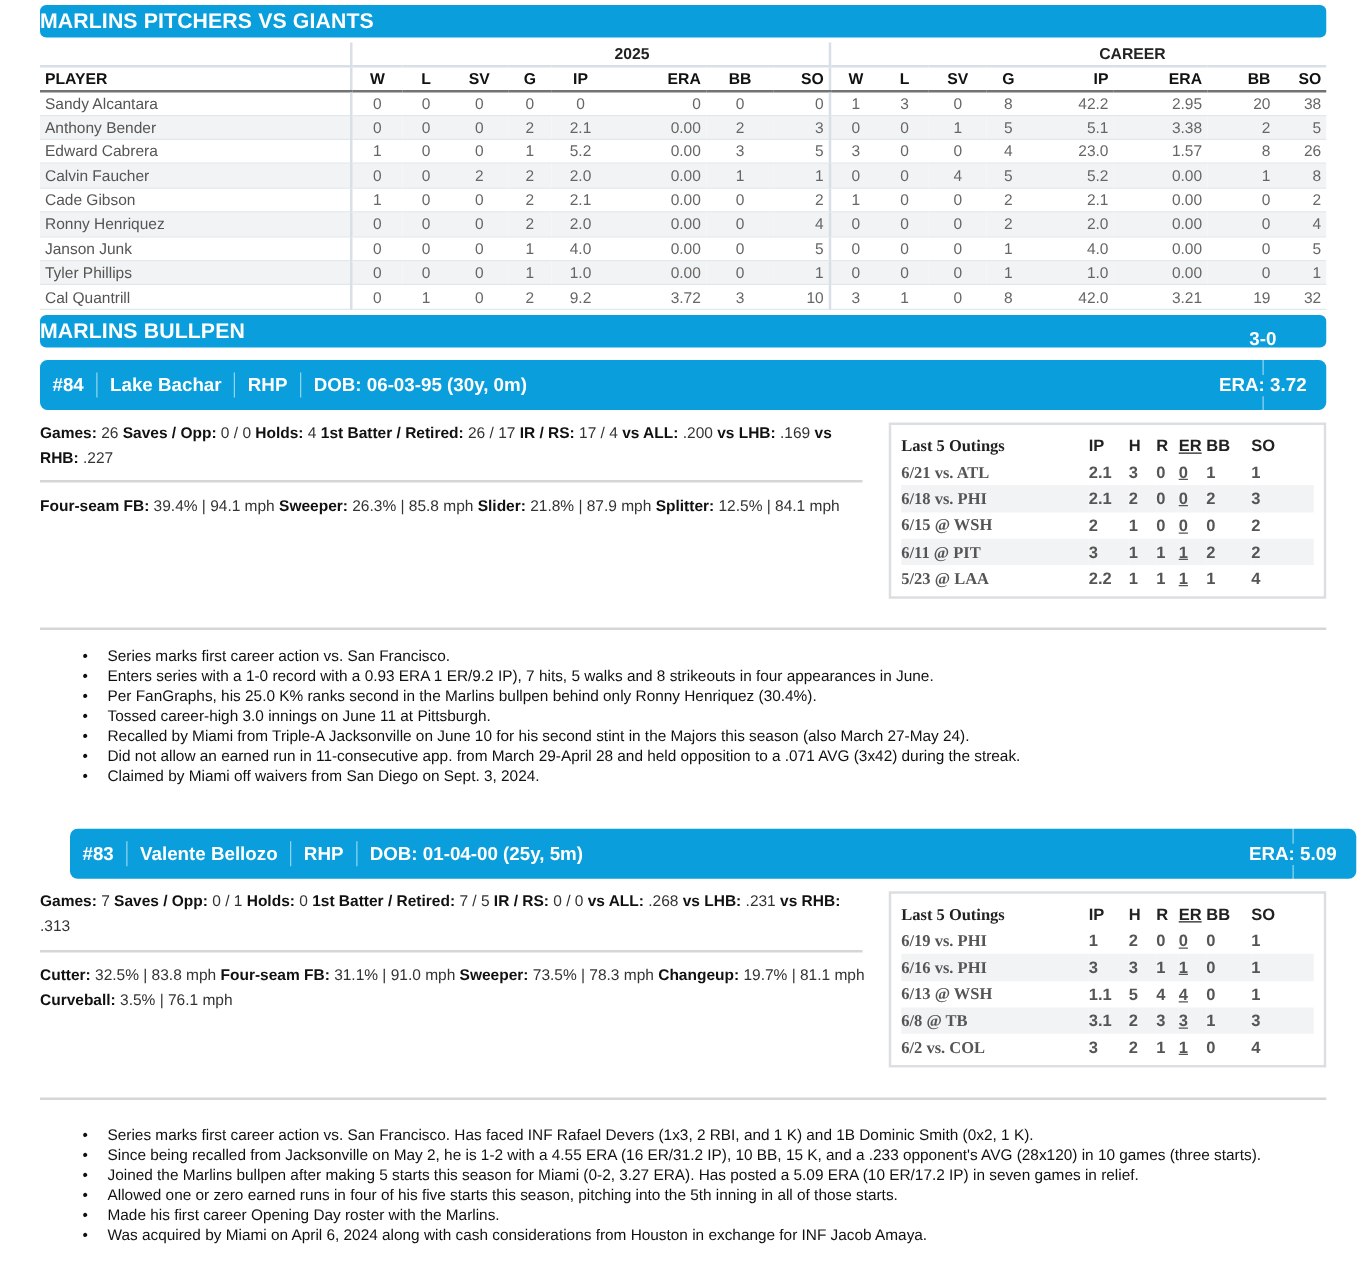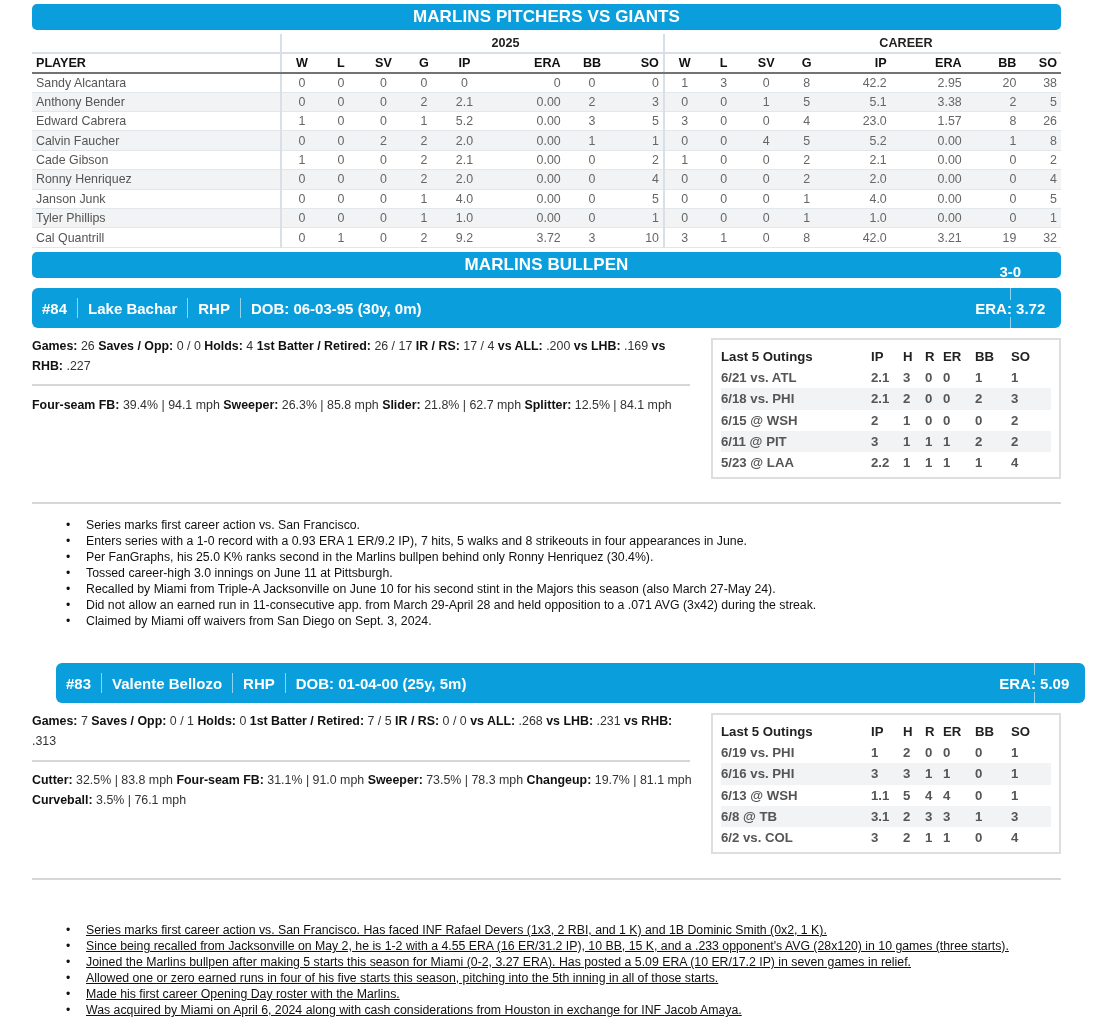--- a/index.html
+++ b/index.html
@@ -3,21 +3,21 @@
 <meta charset="utf-8">
 <style>
   * { box-sizing: border-box; margin: 0; padding: 0; }
   html, body { width: 1093px; height: 1024px; background: #ffffff; overflow: hidden; }
   body { font-family: "Liberation Sans", sans-serif; color: #222; position: relative; }
 
   .banner {
     position: absolute; left: 32px; width: 1029px; height: 26px;
     background: #0a9fdc; border-radius: 5px;
     color: #fff; font-weight: bold; font-size: 17px;
-    text-align: center; line-height: 26px; letter-spacing: 0.1px;
+    text-align: left; line-height: 26px; letter-spacing: 0.1px;
   }
 
   
   .stats { position: absolute; left: 32px; top: 34px; width: 1029px; border-collapse: collapse; font-size: 12.4px; }
   .stats th, .stats td { height: 19.4px; padding: 0 4px; white-space: nowrap; }
   .stats .grp th { font-weight: bold; color: #222; font-size: 12.6px; border-bottom: 2px solid #d8dfe6; }
   .stats .hdr th { font-weight: bold; color: #111; font-size: 12.6px; text-align: center; border-bottom: 2px solid #737373; }
   .stats .hdr th.player-h { text-align: left; }
   .stats td { color: #666; text-align: center; border-bottom: 1px solid #e2e7ec; }
   .stats td.pname { text-align: left; color: #555; }
@@ -42,25 +42,25 @@
   .hr { position: absolute; height: 2px; background: #d4d6d8; }
 
   .outings {
     position: absolute; left: 711px; width: 350px;
     border: 2px solid #dcdfe2; background: #fff; padding: 6px 8px 4px 8px;
   }
   .outings table { border-collapse: separate; border-spacing: 0; width: 100%; font-size: 13.2px; }
   .outings th { text-align: left; font-weight: bold; color: #222; height: 21px; }
   .outings td { font-weight: bold; color: #555; height: 21.3px; }
   .outings tbody tr:nth-child(even) td { background: #f2f3f4; }
-  .outings .c-game { width: 150px; }
+  .outings .c-game { width: 150px; font-family: Liberation Serif, serif; }
   .outings .c-ip { width: 32px; }
   .outings .c-h { width: 22px; }
   .outings .c-r { width: 18px; }
-  .outings .c-er { width: 32px; }
+  .outings .c-er { width: 22px; text-decoration: underline; }
   .outings .c-bb { width: 36px; }
 
   .notes { position: absolute; left: 66px; width: 1000px; font-size: 12.3px; line-height: 16px; color: #111; list-style: none; }
   .notes li { position: relative; padding-left: 20px; }
   .notes li::before { content: "\2022"; position: absolute; left: 0; top: 0; }
 </style>
 </head>
 <body>
 
 <div class="banner" style="top:4px;">MARLINS PITCHERS VS GIANTS</div>
@@ -302,21 +302,21 @@
     <span>3-0</span>
     <span class="div"></span>
     <span>ERA: 3.72</span>
     <span class="div"></span>
     <span>WHIP: 1.27</span>
   </div>
 </div>
 
 <div class="statline" style="top:337px;"><b>Games:</b> <span class="v">26</span> <b>Saves / Opp:</b> <span class="v">0 / 0</span> <b>Holds:</b> <span class="v">4</span> <b>1st Batter / Retired:</b> <span class="v">26 / 17</span> <b>IR / RS:</b> <span class="v">17 / 4</span> <b>vs ALL:</b> <span class="v">.200</span> <b>vs LHB:</b> <span class="v">.169</span> <b>vs RHB:</b> <span class="v">.227</span> </div>
 <div class="hr" style="top:384px; left:32px; width:658px;"></div>
-<div class="statline" style="top:396px;"><b>Four-seam FB:</b> <span class="v">39.4% | 94.1 mph</span> <b>Sweeper:</b> <span class="v">26.3% | 85.8 mph</span> <b>Slider:</b> <span class="v">21.8% | 62.7 mph</span> <b>Splitter:</b> <span class="v">12.5% | 84.1 mph</span> </div>
+<div class="statline" style="top:396px;"><b>Four-seam FB:</b> <span class="v">39.4% | 94.1 mph</span> <b>Sweeper:</b> <span class="v">26.3% | 85.8 mph</span> <b>Slider:</b> <span class="v">21.8% | 87.9 mph</span> <b>Splitter:</b> <span class="v">12.5% | 84.1 mph</span> </div>
 
 <div class="outings" style="top:338px;">
     <table>
       <thead>
         <tr>
           <th class="c-game">Last 5 Outings</th>
           <th class="c-ip">IP</th>
           <th class="c-h">H</th>
           <th class="c-r">R</th>
           <th class="c-er">ER</th>
@@ -465,20 +465,20 @@
           <td class="c-r">1</td>
           <td class="c-er">1</td>
           <td class="c-bb">0</td>
           <td class="c-so">4</td>
         </tr>
       </tbody>
     </table>
   </div>
 
 <div class="hr" style="top:878px; left:32px; width:1029px;"></div>
-<ul class="notes" style="top:922px;text-decoration:underline;">
+<ul class="notes" style="top:900px;">
     <li>Series marks first career action vs. San Francisco. Has faced INF Rafael Devers (1x3, 2 RBI, and 1 K) and 1B Dominic Smith (0x2, 1 K).</li>
     <li>Since being recalled from Jacksonville on May 2, he is 1-2 with a 4.55 ERA (16 ER/31.2 IP), 10 BB, 15 K, and a .233 opponent's AVG (28x120) in 10 games (three starts).</li>
     <li>Joined the Marlins bullpen after making 5 starts this season for Miami (0-2, 3.27 ERA). Has posted a 5.09 ERA (10 ER/17.2 IP) in seven games in relief.</li>
     <li>Allowed one or zero earned runs in four of his five starts this season, pitching into the 5th inning in all of those starts.</li>
     <li>Made his first career Opening Day roster with the Marlins.</li>
     <li>Was acquired by Miami on April 6, 2024 along with cash considerations from Houston in exchange for INF Jacob Amaya.</li>
   </ul>
 
 </body></html>

